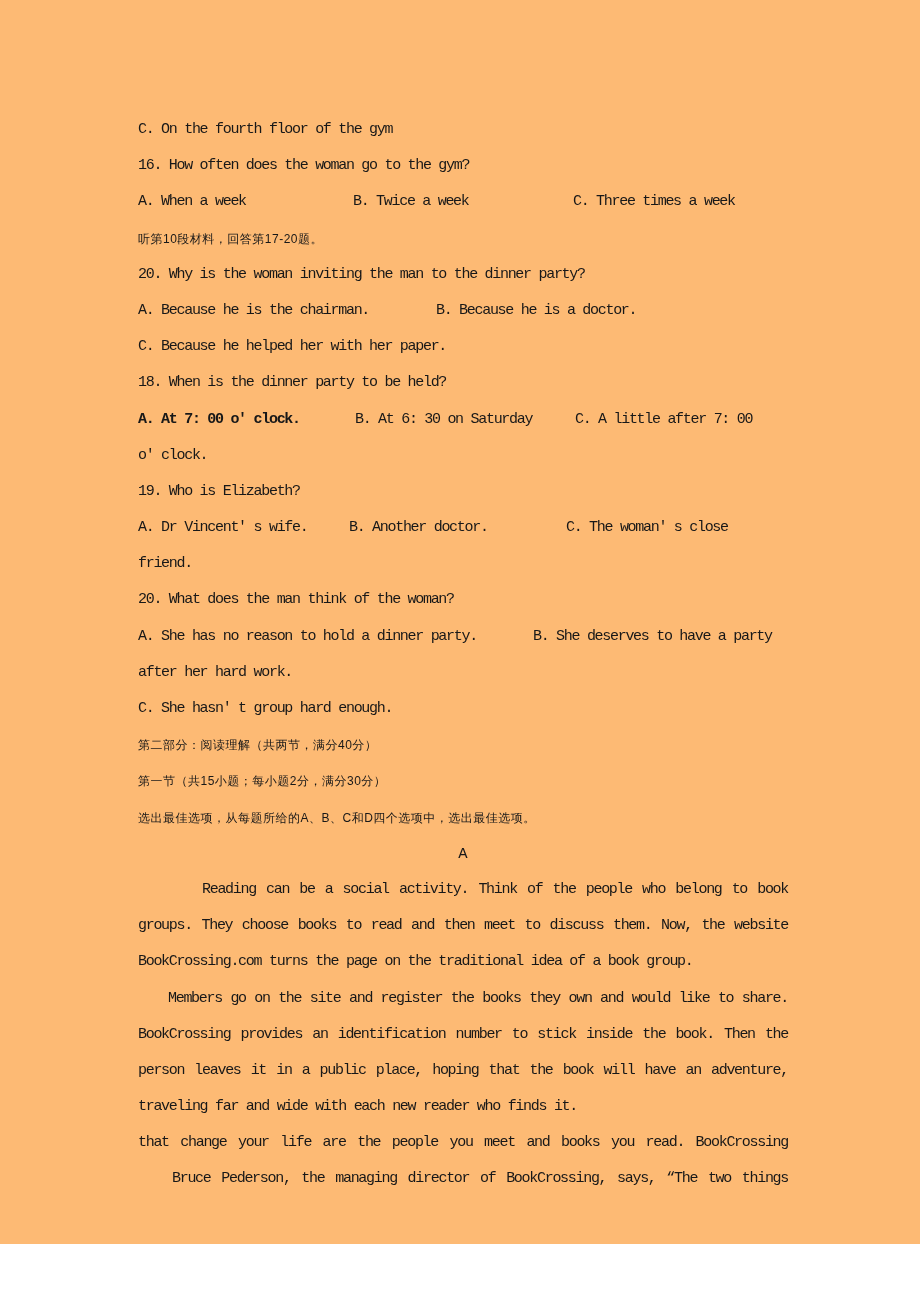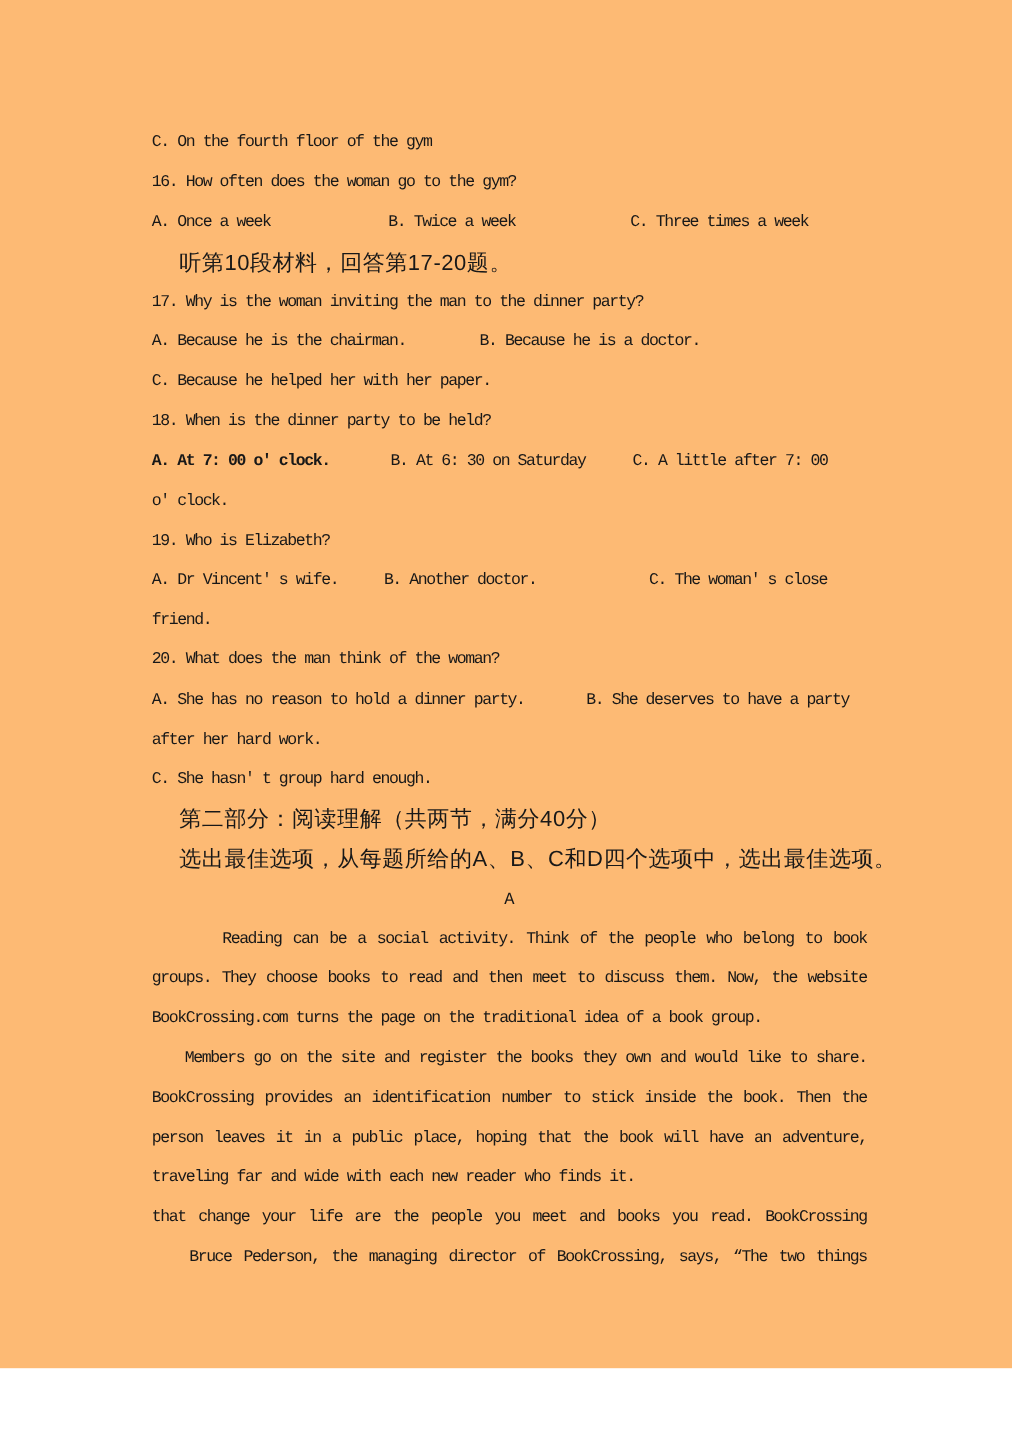--- a/index.html
+++ b/index.html
@@ -28,23 +28,22 @@
     line-height: 36.2px;
     font-size: 15px;
     letter-spacing: -1.3px;
     white-space: nowrap;
   }
   
   .line.en { }
   
   .line.zh {
     font-family: "Liberation Sans", "DejaVu Sans", sans-serif;
-    font-size: 20px;
+    font-size: 12px;
     letter-spacing: 0.5px;
-    margin-left: 25px;
   }
   
   .line.center {
     text-align: center;
     letter-spacing: 0;
     font-size: 15.5px;
   }
   
   .line.pj {
     white-space: normal;
@@ -59,53 +58,54 @@
   }
 </style>
 </head>
 <body>
 
 <div class="page">
   <div class="doc" style="color: rgb(24, 24, 24);">
       <div class="line en">C. On the fourth floor of the gym</div>
       <div class="line en">16. How often does the woman go to the gym?</div>
       <div class="line opt">
-        <span class="seg" style="left: 0px;">A. Once a week</span>
+        <span class="seg" style="left: 0px;">A. When a week</span>
         <span class="seg" style="left: 215px;">B. Twice a week</span>
         <span class="seg" style="left: 435px;">C. Three times a week</span>
       </div>
       <div class="line zh">听第10段材料，回答第17-20题。</div>
-      <div class="line en">17. Why is the woman inviting the man to the dinner party?</div>
+      <div class="line en">20. Why is the woman inviting the man to the dinner party?</div>
       <div class="line opt">
         <span class="seg" style="left: 0px;">A. Because he is the chairman.</span>
         <span class="seg" style="left: 298px;">B. Because he is a doctor.</span>
       </div>
       <div class="line en">C. Because he helped her with her paper.</div>
       <div class="line en">18. When is the dinner party to be held?</div>
       <div class="line opt">
         <span class="seg" style="left: 0px; font-weight: bold;">A. At 7: 00 o' clock.</span>
         <span class="seg" style="left: 217px;">B. At 6: 30 on Saturday</span>
         <span class="seg" style="left: 437px;">C. A little after 7: 00</span>
       </div>
       <div class="line en">o' clock.</div>
       <div class="line en">19. Who is Elizabeth?</div>
       <div class="line opt">
         <span class="seg" style="left: 0px;">A. Dr Vincent' s wife.</span>
         <span class="seg" style="left: 211px;">B. Another doctor.</span>
-        <span class="seg" style="left: 428px; margin-left: 24px;">C. The woman' s close</span>
+        <span class="seg" style="left: 428px;">C. The woman' s close</span>
       </div>
       <div class="line en">friend.</div>
       <div class="line en">20. What does the man think of the woman?</div>
       <div class="line opt">
         <span class="seg" style="left: 0px;">A. She has no reason to hold a dinner party.</span>
         <span class="seg" style="left: 395px;">B. She deserves to have a party</span>
       </div>
       <div class="line en">after her hard work.</div>
       <div class="line en">C. She hasn' t group hard enough.</div>
       <div class="line zh">第二部分：阅读理解（共两节，满分40分）</div>
+      <div class="line zh">第一节（共15小题；每小题2分，满分30分）</div>
       <div class="line zh">选出最佳选项，从每题所给的A、B、C和D四个选项中，选出最佳选项。</div>
       <div class="line center">A</div>
       <div class="line pj" style="text-indent: 64px;">Reading can be a social activity. Think of the people who belong to book</div>
       <div class="line pj">groups. They choose books to read and then meet to discuss them. Now, the website</div>
       <div class="line en">BookCrossing.com turns the page on the traditional idea of a book group.</div>
       <div class="line pj" style="text-indent: 30px;">Members go on the site and register the books they own and would like to share.</div>
       <div class="line pj">BookCrossing provides an identification number to stick inside the book. Then the</div>
       <div class="line pj">person leaves it in a public place, hoping that the book will have an adventure,</div>
       <div class="line en">traveling far and wide with each new reader who finds it.</div>
       <div class="line pj">that change your life are the people you meet and books you read. BookCrossing</div>

